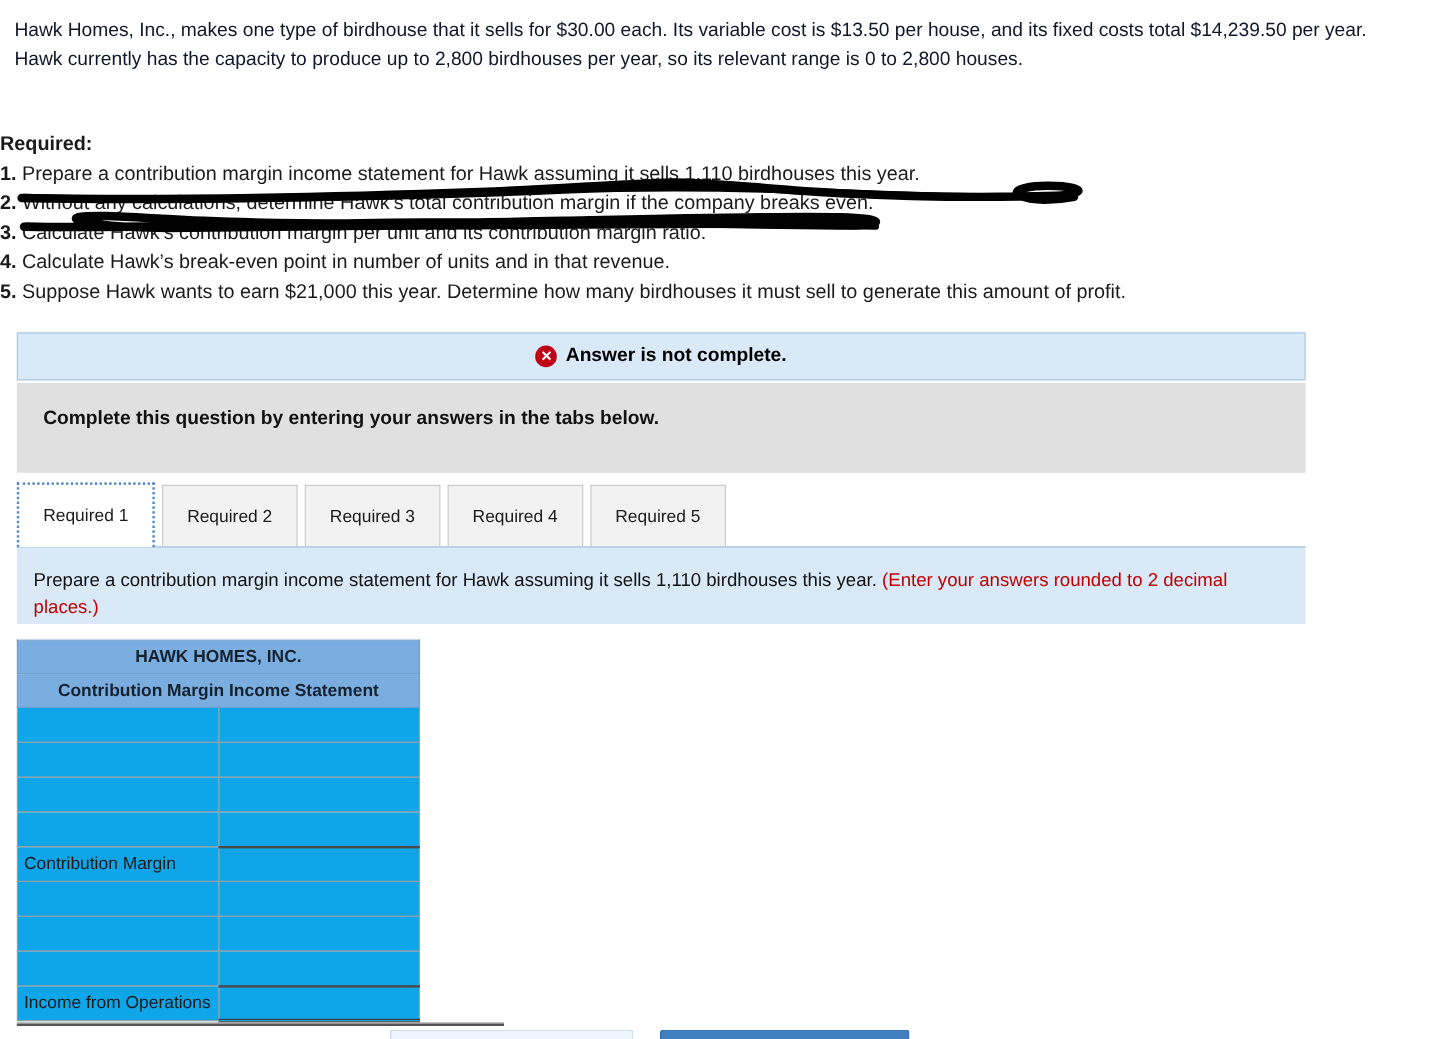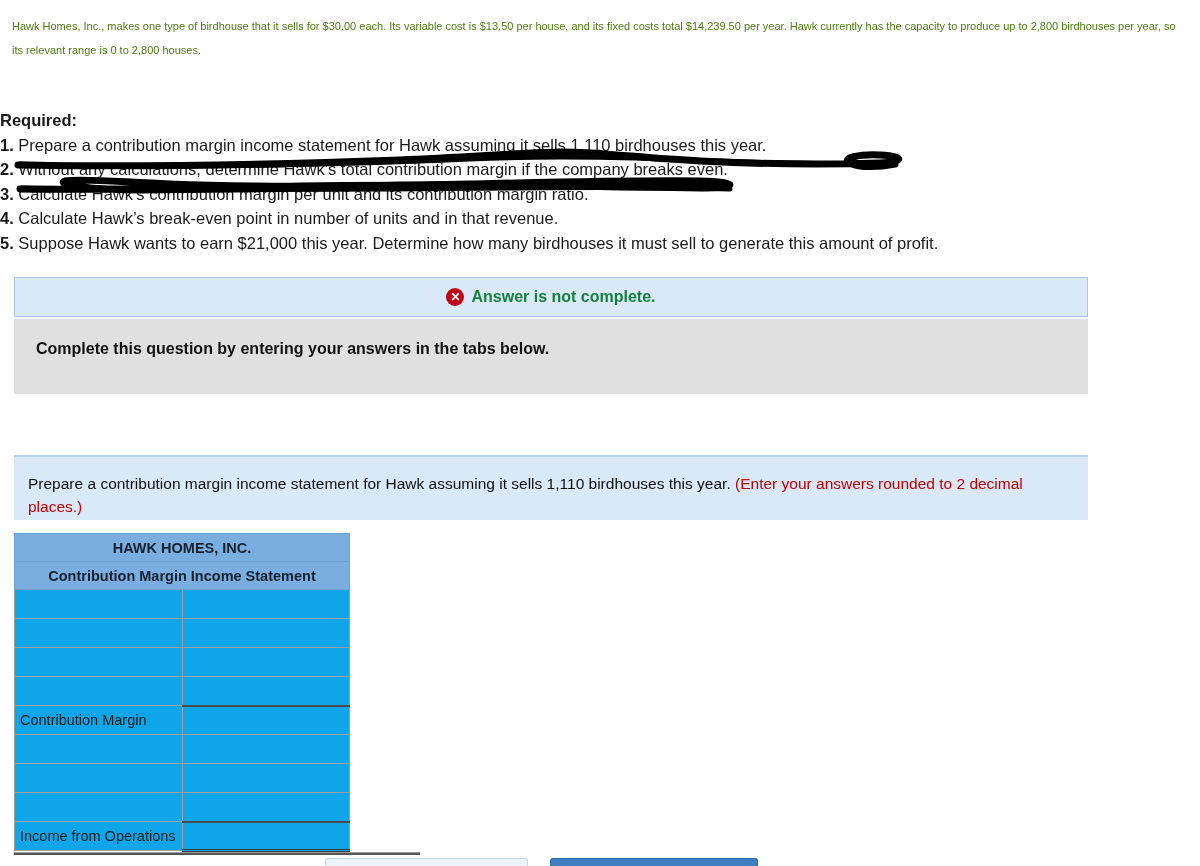--- a/index.html
+++ b/index.html
@@ -9,23 +9,23 @@
     background: #ffffff;
     font-family: "Liberation Sans", sans-serif;
     overflow: hidden;
   }
   .page { position: relative; width: 1200px; height: 866px; }
 
   
   .problem {
     position: absolute;
     left: 12px; top: 14px; width: 1168px;
-    font-size: 11px;
+    font-size: 16px;
     line-height: 24px;
-    color: #4d7c0f;
+    color: #0f172a;
   }
 
   .required-block {
     position: absolute;
     left: 0; top: 108px; width: 1168px;
     font-size: 16.5px;
     line-height: 24.5px;
     color: #1a1a1a;
   }
   .required-head { font-weight: bold; }
@@ -53,21 +53,21 @@
   }
   .alert-inner { display: flex; align-items: center; gap: 7px; }
   .x-badge {
     width: 18px; height: 18px; border-radius: 50%;
     background: #c00418;
     display: inline-flex; align-items: center; justify-content: center;
     color: #ffffff; font-size: 12px; font-weight: bold;
     line-height: 1;
   }
   .alert-text {
-    font-size: 16px; font-weight: bold; color: #15803d;
+    font-size: 16px; font-weight: bold; color: #000000;
   }
 
   
   .gray-bar {
     position: absolute;
     left: 14px; top: 319px;
     width: 1074px; height: 75px;
     background: #e0e0e0;
   }
   .gray-bar-text {
@@ -230,20 +230,37 @@
     <div class="alert-inner">
       <span class="x-badge">✕</span>
       <span class="alert-text">Answer is not complete.</span>
     </div>
   </div>
 
   <div class="gray-bar">
     <div class="gray-bar-text">Complete this question by entering your answers in the tabs below.</div>
   </div>
 
+  <div class="tabs">
+    <div class="tab active">
+      <span>Required 1</span>
+    </div>
+    <div class="tab">
+      <span>Required 2</span>
+    </div>
+    <div class="tab">
+      <span>Required 3</span>
+    </div>
+    <div class="tab">
+      <span>Required 4</span>
+    </div>
+    <div class="tab">
+      <span>Required 5</span>
+    </div>
+  </div>
   <div class="tab-underline"></div>
 
   <div class="inst-panel">
     <div class="inst-text"><span>Prepare a contribution margin income statement for Hawk assuming it sells 1,110 birdhouses this year. </span><span class="red">(Enter your answers rounded to 2 decimal places.)</span></div>
   </div>
 
   <table class="ans-table">
     <tbody>
       <tr class="hdr">
         <td colspan="2">HAWK HOMES, INC.</td>

